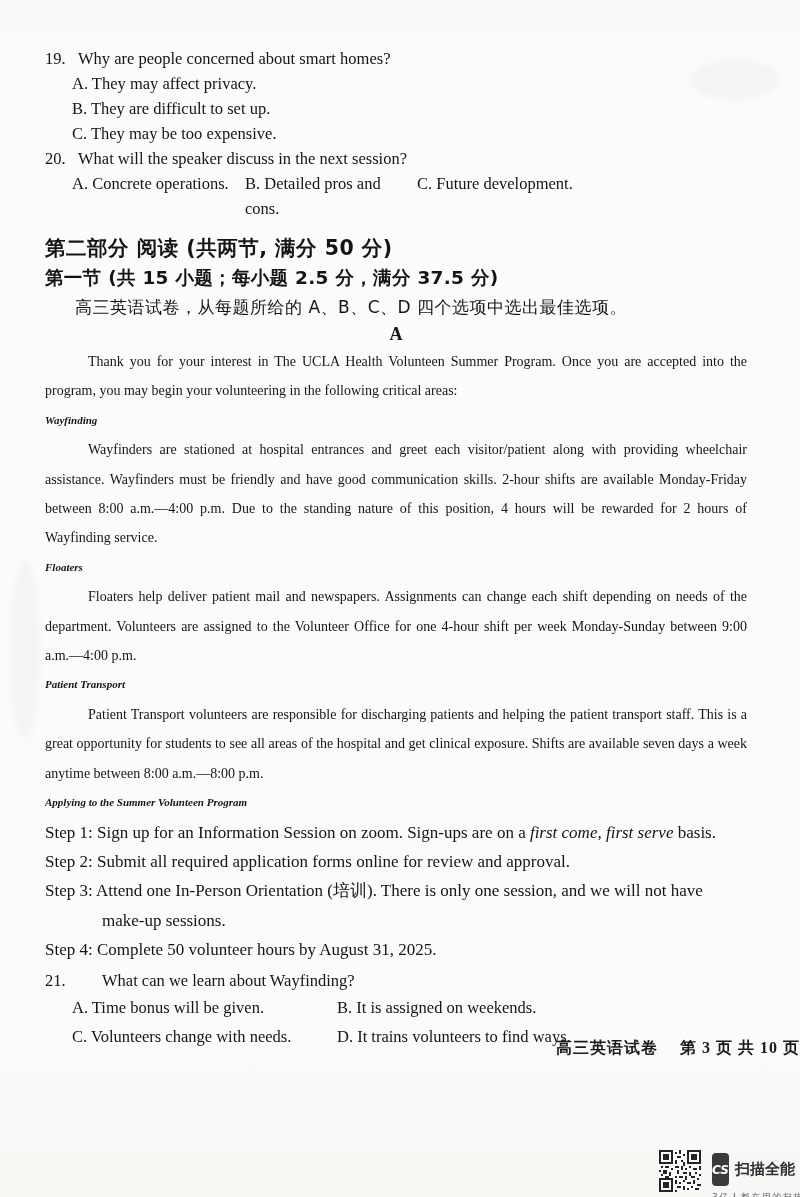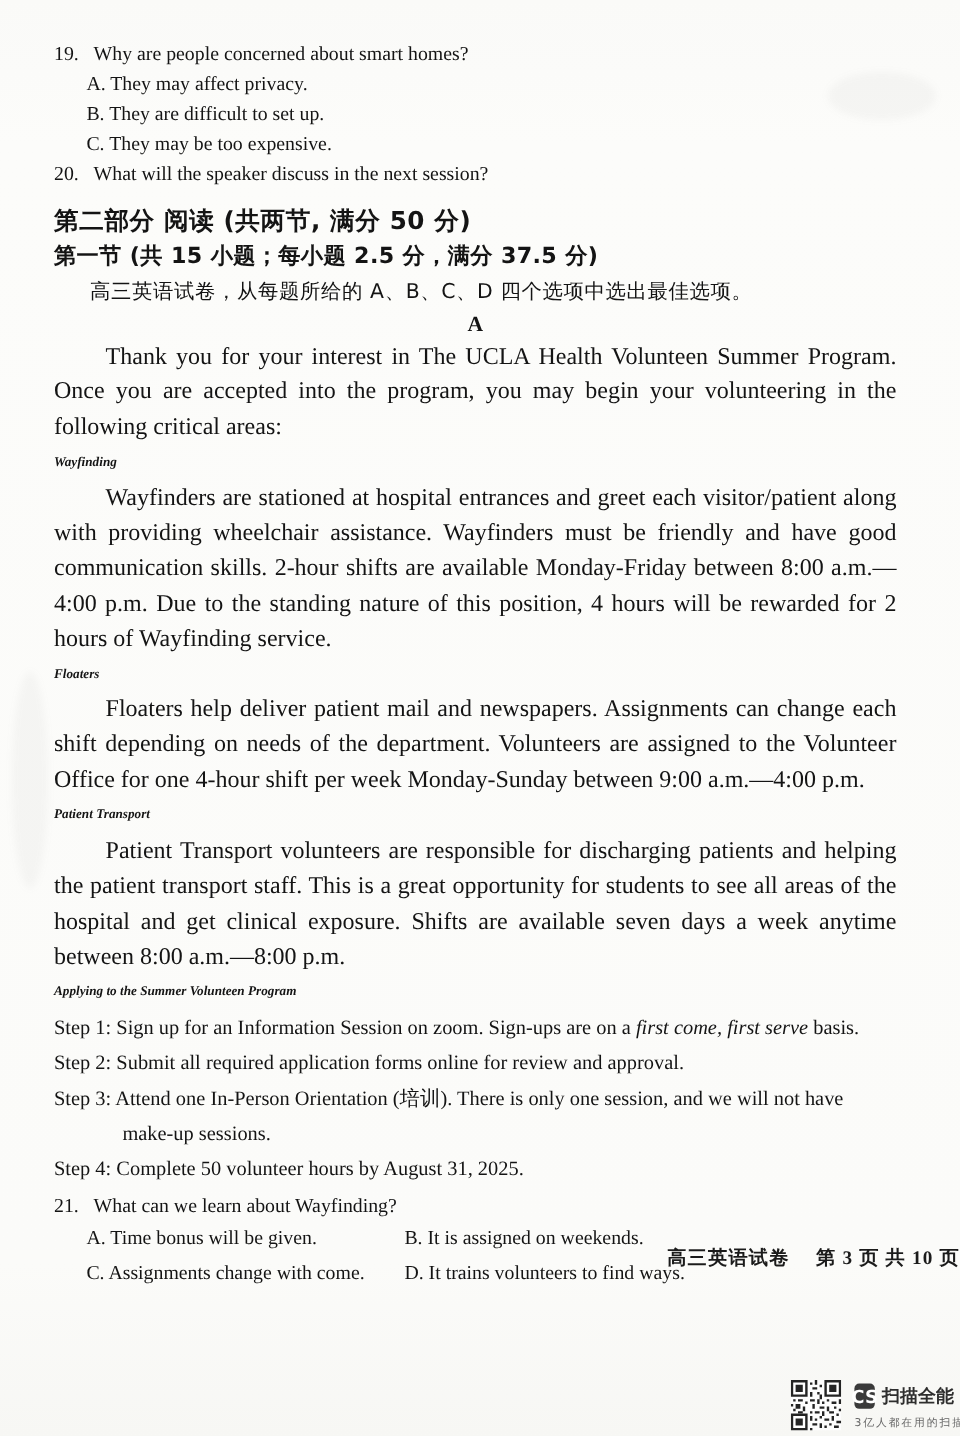--- a/index.html
+++ b/index.html
@@ -5,55 +5,55 @@
   html,body{margin:0;padding:0;}
   body{background:#fbfbf9;width:800px;}
   .page{
     position:relative;width:800px;height:1197px;overflow:hidden;
     background:linear-gradient(180deg,#fafaf8 0%,#fcfcfa 10%,#fbfbf9 88%,#f7f7f4 100%);
     font-family:"Liberation Serif","DejaVu Serif",serif;color:#141414;
   }
   .content{position:absolute;left:45px;top:30px;width:702px;}
   
   .q{display:flex;line-height:25px;font-size:16.5px;margin-top:0;}
-  .q.first{margin-top:2px;}
+  .q.first{margin-top:16px;}
   .q-num{width:33px;flex:none;}
   .opts-list{padding-left:27px;}
   .opts-list div{line-height:25px;font-size:16.5px;}
   .opts-inline{padding-left:27px;display:flex;line-height:25px;font-size:16.5px;}
   .opts-inline .o1{width:173px;flex:none;}
   .opts-inline .o2{width:172px;flex:none;}
   
   .cn{font-family:"DejaVu Sans","Liberation Sans",sans-serif;}
   .part-heading{font-weight:700;font-size:20.5px;line-height:30px;margin-top:12px;letter-spacing:.5px;}
   .section-heading{font-weight:700;font-size:18.5px;line-height:30px;letter-spacing:.3px;}
   .instruction{font-size:17px;line-height:28px;padding-left:30px;letter-spacing:.5px;}
   .passage-label{text-align:center;font-weight:700;font-size:18px;line-height:26px;}
   
-  .para{font-size:20px;line-height:29.4px;text-align:justify;}
+  .para{font-size:14px;line-height:29.4px;text-align:justify;}
   .para.indent{text-indent:43px;}
   .p-heading{font-weight:700;font-size:11px;line-height:29.4px;font-style:italic;}
   .steps{font-size:17px;}
   .step{padding-left:57px;text-indent:-57px;line-height:29.4px;}
   .step .it{font-style:italic;}
   
-  .q21{margin-top:3px;}
+  .q21{margin-top:3px;gap:24px;}
   .grid-opts{padding-left:27px;display:grid;grid-template-columns:265px auto;line-height:29px;font-size:16.5px;}
   
   .footer{position:absolute;top:1038px;left:0;width:100%;text-align:right;
     font-size:16px;font-weight:700;color:#1b1b1b;font-family:Liberation Serif, serif;letter-spacing:1px;}
   .footer .gap{display:inline-block;width:22px;}
   
   .watermark{position:absolute;left:659px;top:1150px;display:flex;gap:11px;align-items:flex-start;}
   .qr{width:42px;height:42px;display:block;}
   .wm-text{padding-top:3px;}
   .wm-row{display:flex;align-items:center;gap:6px;}
-  .cs-logo{width:17px;height:21px;border-radius:4px;background:#3a3a3a;color:#fff;
-    font-family:"DejaVu Sans",sans-serif;font-weight:700;font-size:15px;
-    display:flex;align-items:center;justify-content:center;flex:none;}
+  .cs-logo{width:17px;height:33px;border-radius:4px;background:#3a3a3a;color:#fff;
+    font-family:"DejaVu Sans",sans-serif;font-weight:700;font-size:12px;
+    display:flex;align-items:center;justify-content:center;flex:none;font-style:italic;}
   .wm-title{font-family:"DejaVu Sans","Liberation Sans",sans-serif;font-weight:700;font-size:15px;color:#2e2e2e;white-space:nowrap;}
   .wm-sub{margin-top:5px;font-family:"DejaVu Sans","Liberation Sans",sans-serif;font-size:9px;color:#666;letter-spacing:1.6px;white-space:nowrap;}
   
   .smudge{position:absolute;border-radius:50%;background:rgba(120,120,115,.05);filter:blur(3px);}
 </style>
 </head>
 <body>
 
 <div class="page">
   <div class="smudge" style="left:690px;top:60px;width:90px;height:40px;"></div>
@@ -67,20 +67,25 @@
     </div>
     <div class="opts-list">
       <div>A. They may affect privacy.</div>
       <div>B. They are difficult to set up.</div>
       <div>C. They may be too expensive.</div>
     </div>
 
     <div class="q">
       <span class="q-num">20.</span>
       <span>What will the speaker discuss in the next session?</span>
+    </div>
+    <div class="opts-inline">
+      <span class="o1">A. Concrete operations.</span>
+      <span class="o2">B. Detailed pros and cons.</span>
+      <span class="o3">C. Future development.</span>
     </div>
 
     <div class="cn part-heading">第二部分 阅读 (共两节, 满分 50 分)</div>
     <div class="cn section-heading">第一节 (共 15 小题；每小题 2.5 分，满分 37.5 分)</div>
     <div class="cn instruction">高三英语试卷，从每题所给的 A、B、C、D 四个选项中选出最佳选项。</div>
     <div class="passage-label">A</div>
 
     <div class="para indent">Thank you for your interest in The UCLA Health Volunteen Summer Program. Once you are accepted into the program, you may begin your volunteering in the following critical areas:</div>
 
     <div class="p-heading">Wayfinding</div>
@@ -101,21 +106,21 @@
       <div class="step"><span>Step 4:</span><span> Complete 50 volunteer hours by August 31, 2025.</span></div>
     </div>
 
     <div class="q q21">
       <span class="q-num">21.</span>
       <span>What can we learn about Wayfinding?</span>
     </div>
     <div class="grid-opts">
       <div>A. Time bonus will be given.</div>
       <div>B. It is assigned on weekends.</div>
-      <div>C. Assignments change with come.</div>
+      <div>C. Volunteers change with needs.</div>
       <div>D. It trains volunteers to find ways.</div>
     </div>
   </div>
 
   <div class="footer">
     <span>高三英语试卷</span><span class="gap"></span><span>第 3 页 共 10 页</span>
   </div>
 
   <div class="watermark">
     <svg class="qr" viewBox="0 0 21 21" aria-hidden="true">

